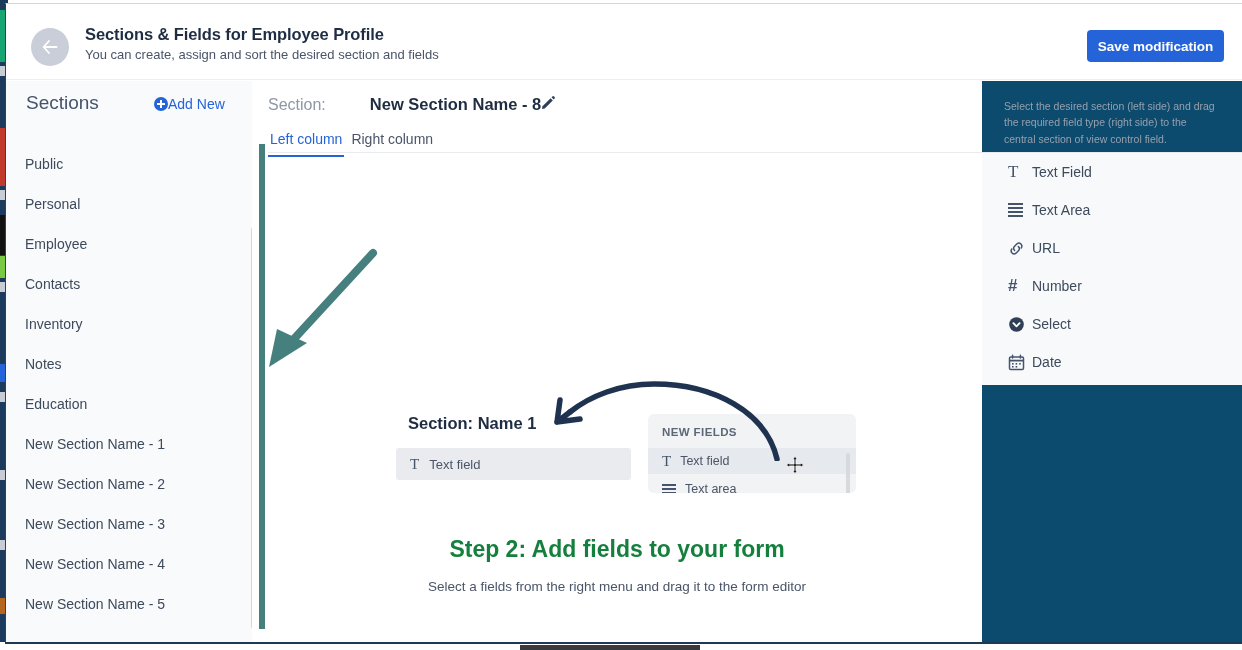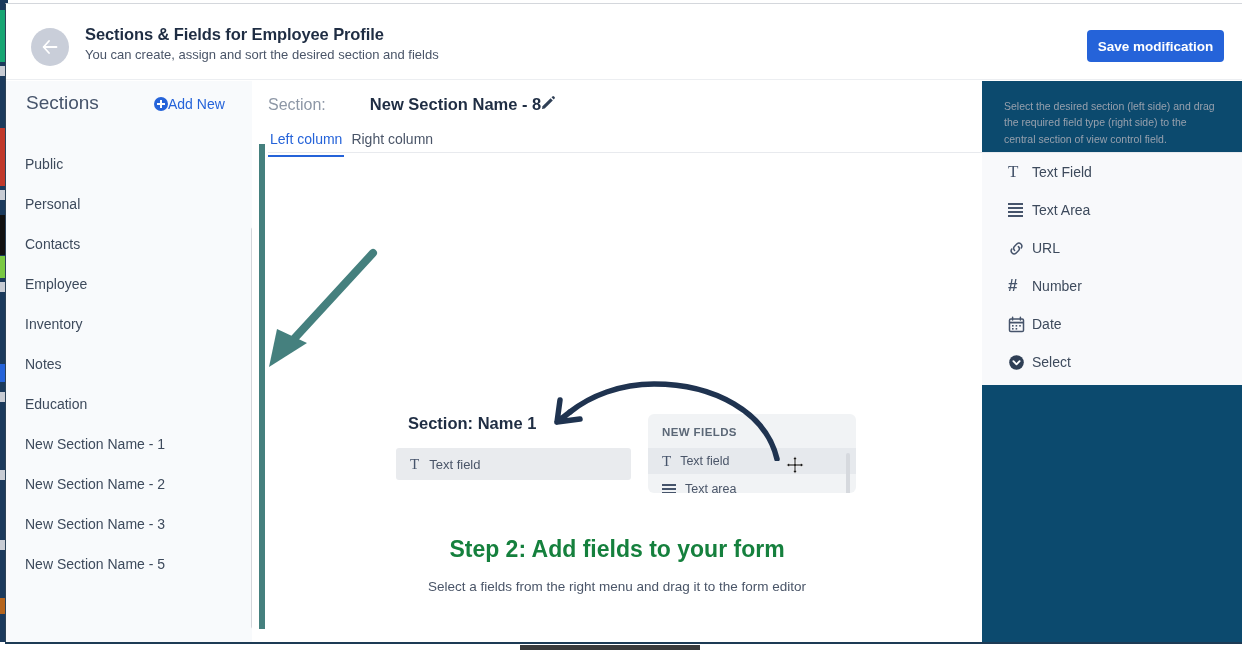--- a/index.html
+++ b/index.html
@@ -294,28 +294,29 @@
     <div class="sidebar-head">
       <div class="sidebar-title">Sections</div>
       <div class="add-new">
         <span class="plus-circle"></span>
         <span>Add New</span>
       </div>
     </div>
     <div class="sec-list" id="sec-list">
         <div class="sec-item">Public</div>
         <div class="sec-item">Personal</div>
+        <div class="sec-item">Employee</div>
         <div class="sec-item">Contacts</div>
-        <div class="sec-item">Employee</div>
         <div class="sec-item">Inventory</div>
         <div class="sec-item">Notes</div>
         <div class="sec-item">Education</div>
         <div class="sec-item">New Section Name - 1</div>
         <div class="sec-item">New Section Name - 2</div>
         <div class="sec-item">New Section Name - 3</div>
+        <div class="sec-item">New Section Name - 4</div>
         <div class="sec-item">New Section Name - 5</div>
       </div>
     <div class="sb-vtrack"></div>
 
   </div>
 
   <div class="main">
     <div class="section-line">
       <span class="section-label">Section:</span>
       <span class="section-name">New Section Name - 8</span>
@@ -412,43 +413,43 @@
               <path d="M10.4 6.6 A3 3 0 0 1 10.4 10.8 L8 13.2 A3 3 0 0 1 3.8 9" fill="none" stroke="#46546b" stroke-width="1.5" stroke-linecap="round"></path>
             </svg>
           </span>
           <span>URL</span>
         </div>
         <div class="rp-item">
           <span class="rp-ic">
             <span style="font-size:17px;font-weight:bold;color:#46546b">#</span>
           </span>
           <span>Number</span>
+        </div>
+        <div class="rp-item">
+          <span class="rp-ic">
+            <svg width="17" height="17" viewBox="0 0 17 17">
+              <circle cx="8.5" cy="8.5" r="7.3" fill="#2f3f55"></circle>
+              <path d="M5.4 7.2 L8.5 10.3 L11.6 7.2" fill="none" stroke="#ffffff" stroke-width="1.9" stroke-linecap="round" stroke-linejoin="round"></path>
+            </svg>
+          </span>
+          <span>Select</span>
         </div>
         <div class="rp-item">
           <span class="rp-ic">
             <svg width="17" height="17" viewBox="0 0 17 17">
               <rect x="1.5" y="3" width="14" height="12.5" rx="1.3" fill="none" stroke="#46546b" stroke-width="1.5"></rect>
               <path d="M1.5 6.6 H15.5" stroke="#46546b" stroke-width="1.8"></path>
               <path d="M4.6 1.3 V4 M12.4 1.3 V4" stroke="#46546b" stroke-width="1.5" stroke-linecap="round"></path>
               <g fill="#46546b">
                 <rect x="4" y="9" width="1.6" height="1.6"></rect>
                 <rect x="7.6" y="9" width="1.6" height="1.6"></rect>
                 <rect x="11.2" y="9" width="1.6" height="1.6"></rect>
                 <rect x="4" y="12" width="1.6" height="1.6"></rect>
                 <rect x="7.6" y="12" width="1.6" height="1.6"></rect>
               </g>
             </svg>
           </span>
           <span>Date</span>
         </div>
-        <div class="rp-item">
-          <span class="rp-ic">
-            <svg width="17" height="17" viewBox="0 0 17 17">
-              <circle cx="8.5" cy="8.5" r="7.3" fill="#2f3f55"></circle>
-              <path d="M5.4 7.2 L8.5 10.3 L11.6 7.2" fill="none" stroke="#ffffff" stroke-width="1.9" stroke-linecap="round" stroke-linejoin="round"></path>
-            </svg>
-          </span>
-          <span>Select</span>
-        </div>
       </div>
   </div>
 
 </div>
 
 </body></html>

